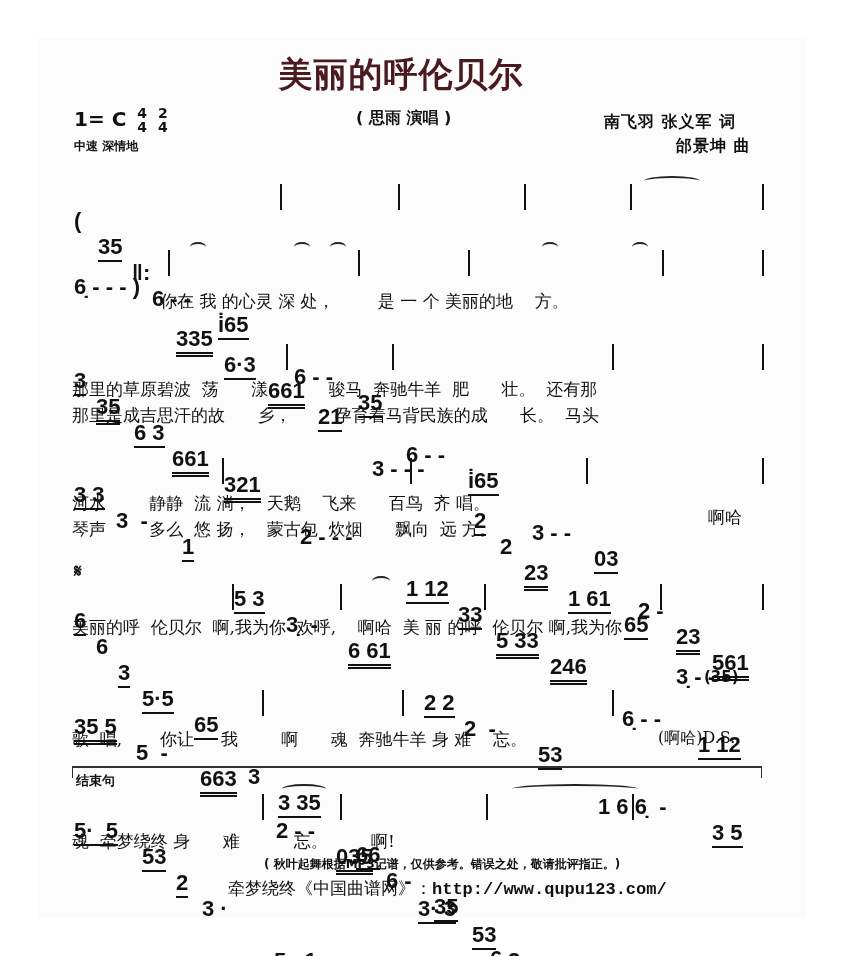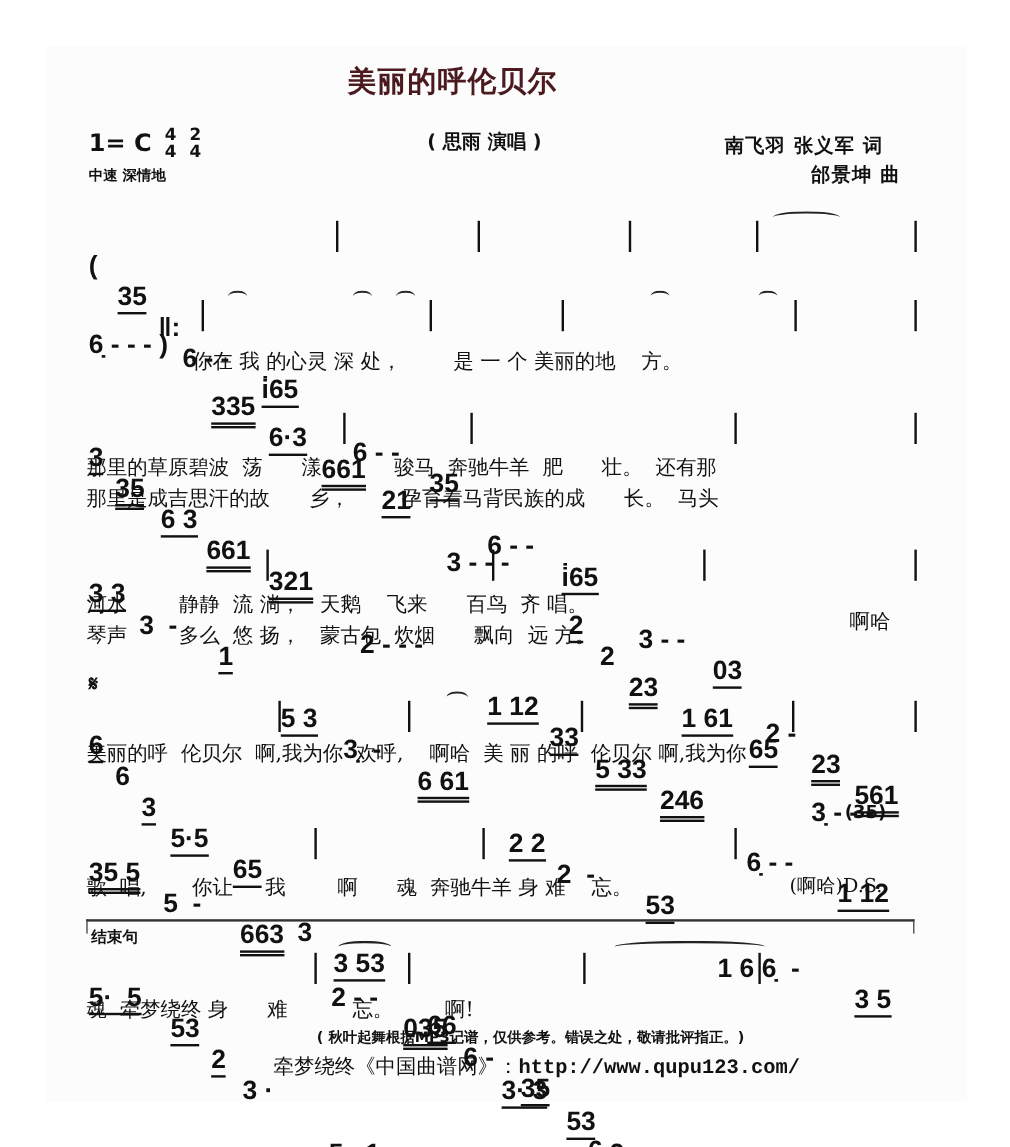--- a/index.html
+++ b/index.html
@@ -1,20 +1,20 @@
 <!DOCTYPE html>
 <html><head>
 <meta charset="utf-8">
 <style>
   html, body { margin:0; padding:0; background:#ffffff; }
   body { width:842px; height:956px; position:relative; overflow:hidden;
          font-family:"DejaVu Sans", sans-serif; color:#111; }
   .page { position:absolute; left:38px; top:38px; width:768px; height:880px; background:#fcfcfc; }
   .title { position:absolute; left:0; top:52px; width:754px; text-align:center;
-           font-size:24px; font-weight:bold; color:#4a1a1f; letter-spacing:1px; }
+           font-size:34px; font-weight:bold; color:#4a1a1f; letter-spacing:1px;padding-left:24px; }
   .key { position:absolute; left:74px; top:106px; font-size:20px; font-weight:bold; }
   .ts { display:inline-block; vertical-align:middle; text-align:center; font-size:14px; line-height:14px; margin-left:4px; }
   .tempo { position:absolute; left:74px; top:138px; font-size:12px; font-weight:bold; }
   .singer { position:absolute; left:356px; top:108px; font-size:16px; font-weight:bold; }
   .lyricist { position:absolute; left:604px; top:112px; font-size:16px; font-weight:bold; letter-spacing:1px;}
   .composer { position:absolute; left:676px; top:136px; font-size:16px; font-weight:bold; letter-spacing:1px;}
   .row { position:absolute; left:72px; width:700px; height:30px; font-family:"Liberation Sans", sans-serif;
          font-weight:bold; font-size:22px; white-space:pre; }
   .row span.n { position:absolute; }
   .ul1 { border-bottom:2px solid #111; }
@@ -142,21 +142,21 @@
 
 <div class="segno">𝄋</div>
 <div class="row" style="top:582px">
   <span class="n ul1" style="left:2px">6</span>
   <span class="n" style="left:24px">6</span>
   <span class="n ul1" style="left:46px">3</span>
   <span class="n ul1" style="left:70px">5·5</span>
   <span class="n ul1" style="left:122px">65</span>
   <span class="bar" style="left:160px"></span>
   <span class="n" style="left:176px">3</span>
-  <span class="n ul1" style="left:206px">3 53</span>
+  <span class="n ul1" style="left:206px">3 35</span>
   <span class="bar" style="left:268px"></span>
   <span class="n ul1" style="left:284px">66</span>
   <span class="n" style="left:314px">6 -</span>
   <span class="n ul1" style="left:362px">35</span>
   <span class="bar" style="left:412px"></span>
   <span class="n ul1" style="left:418px">6</span>
   
   
   
   

